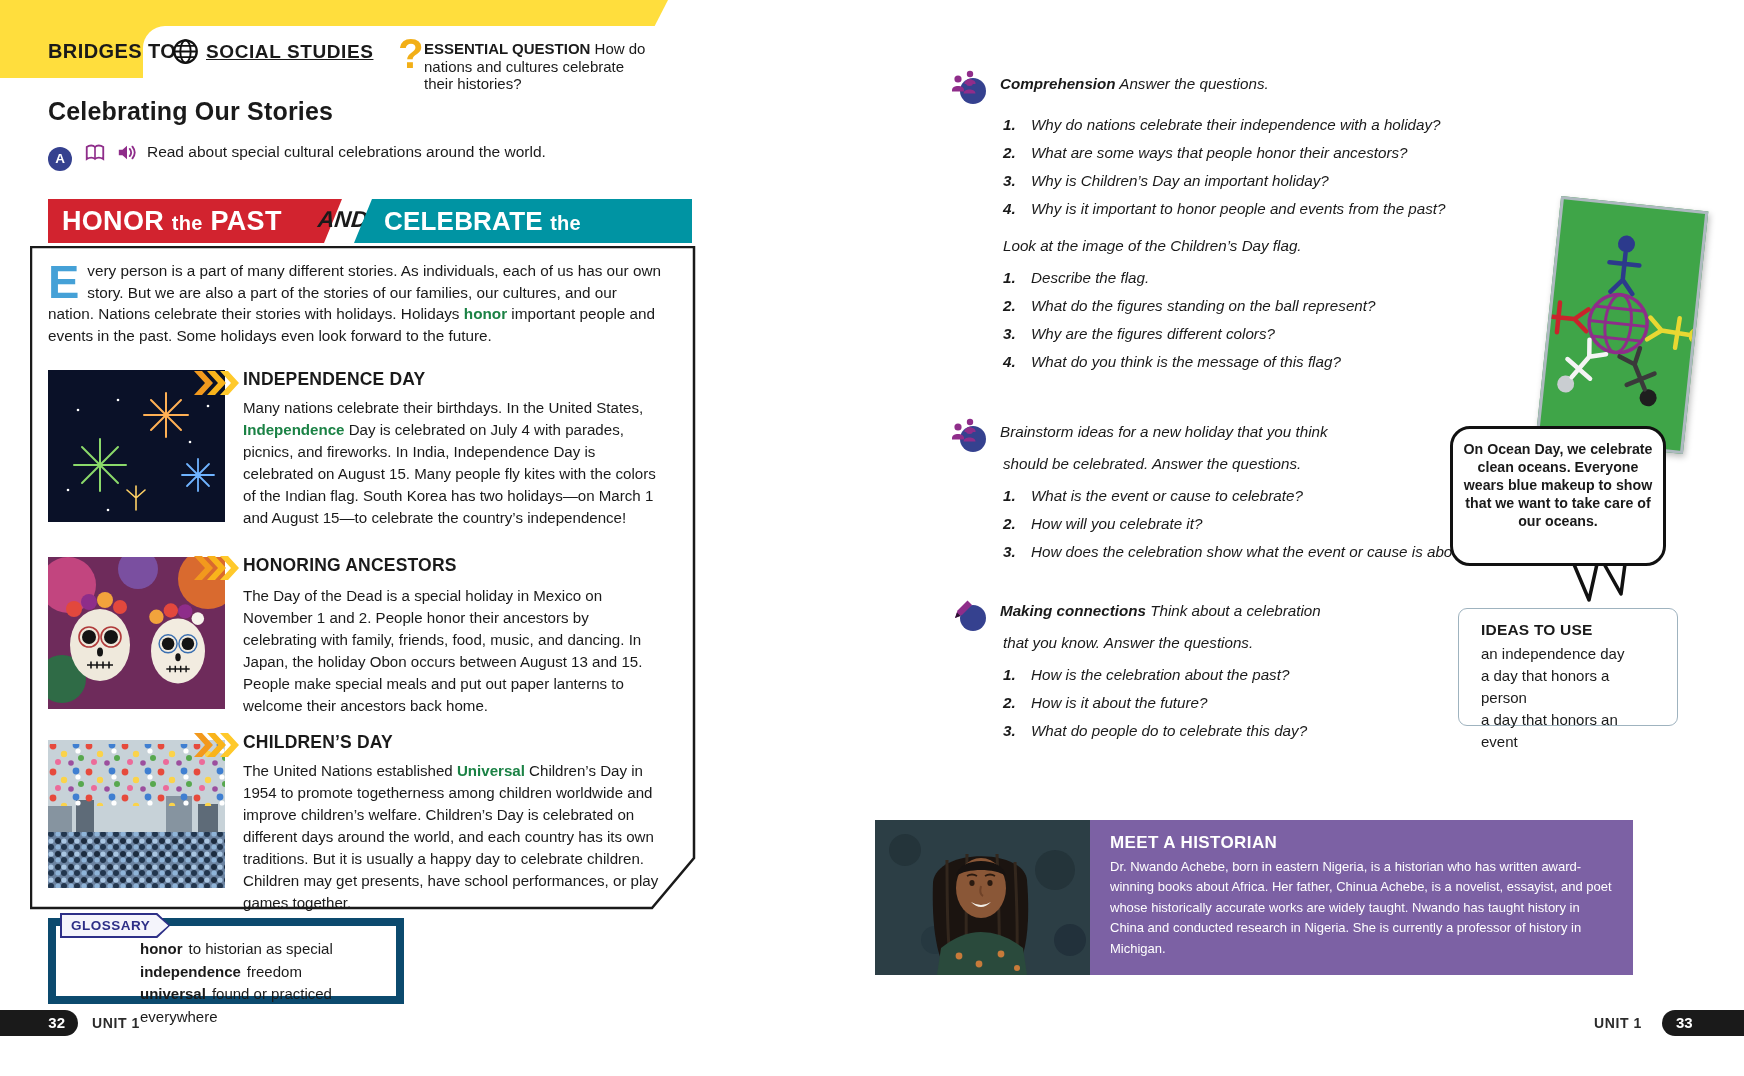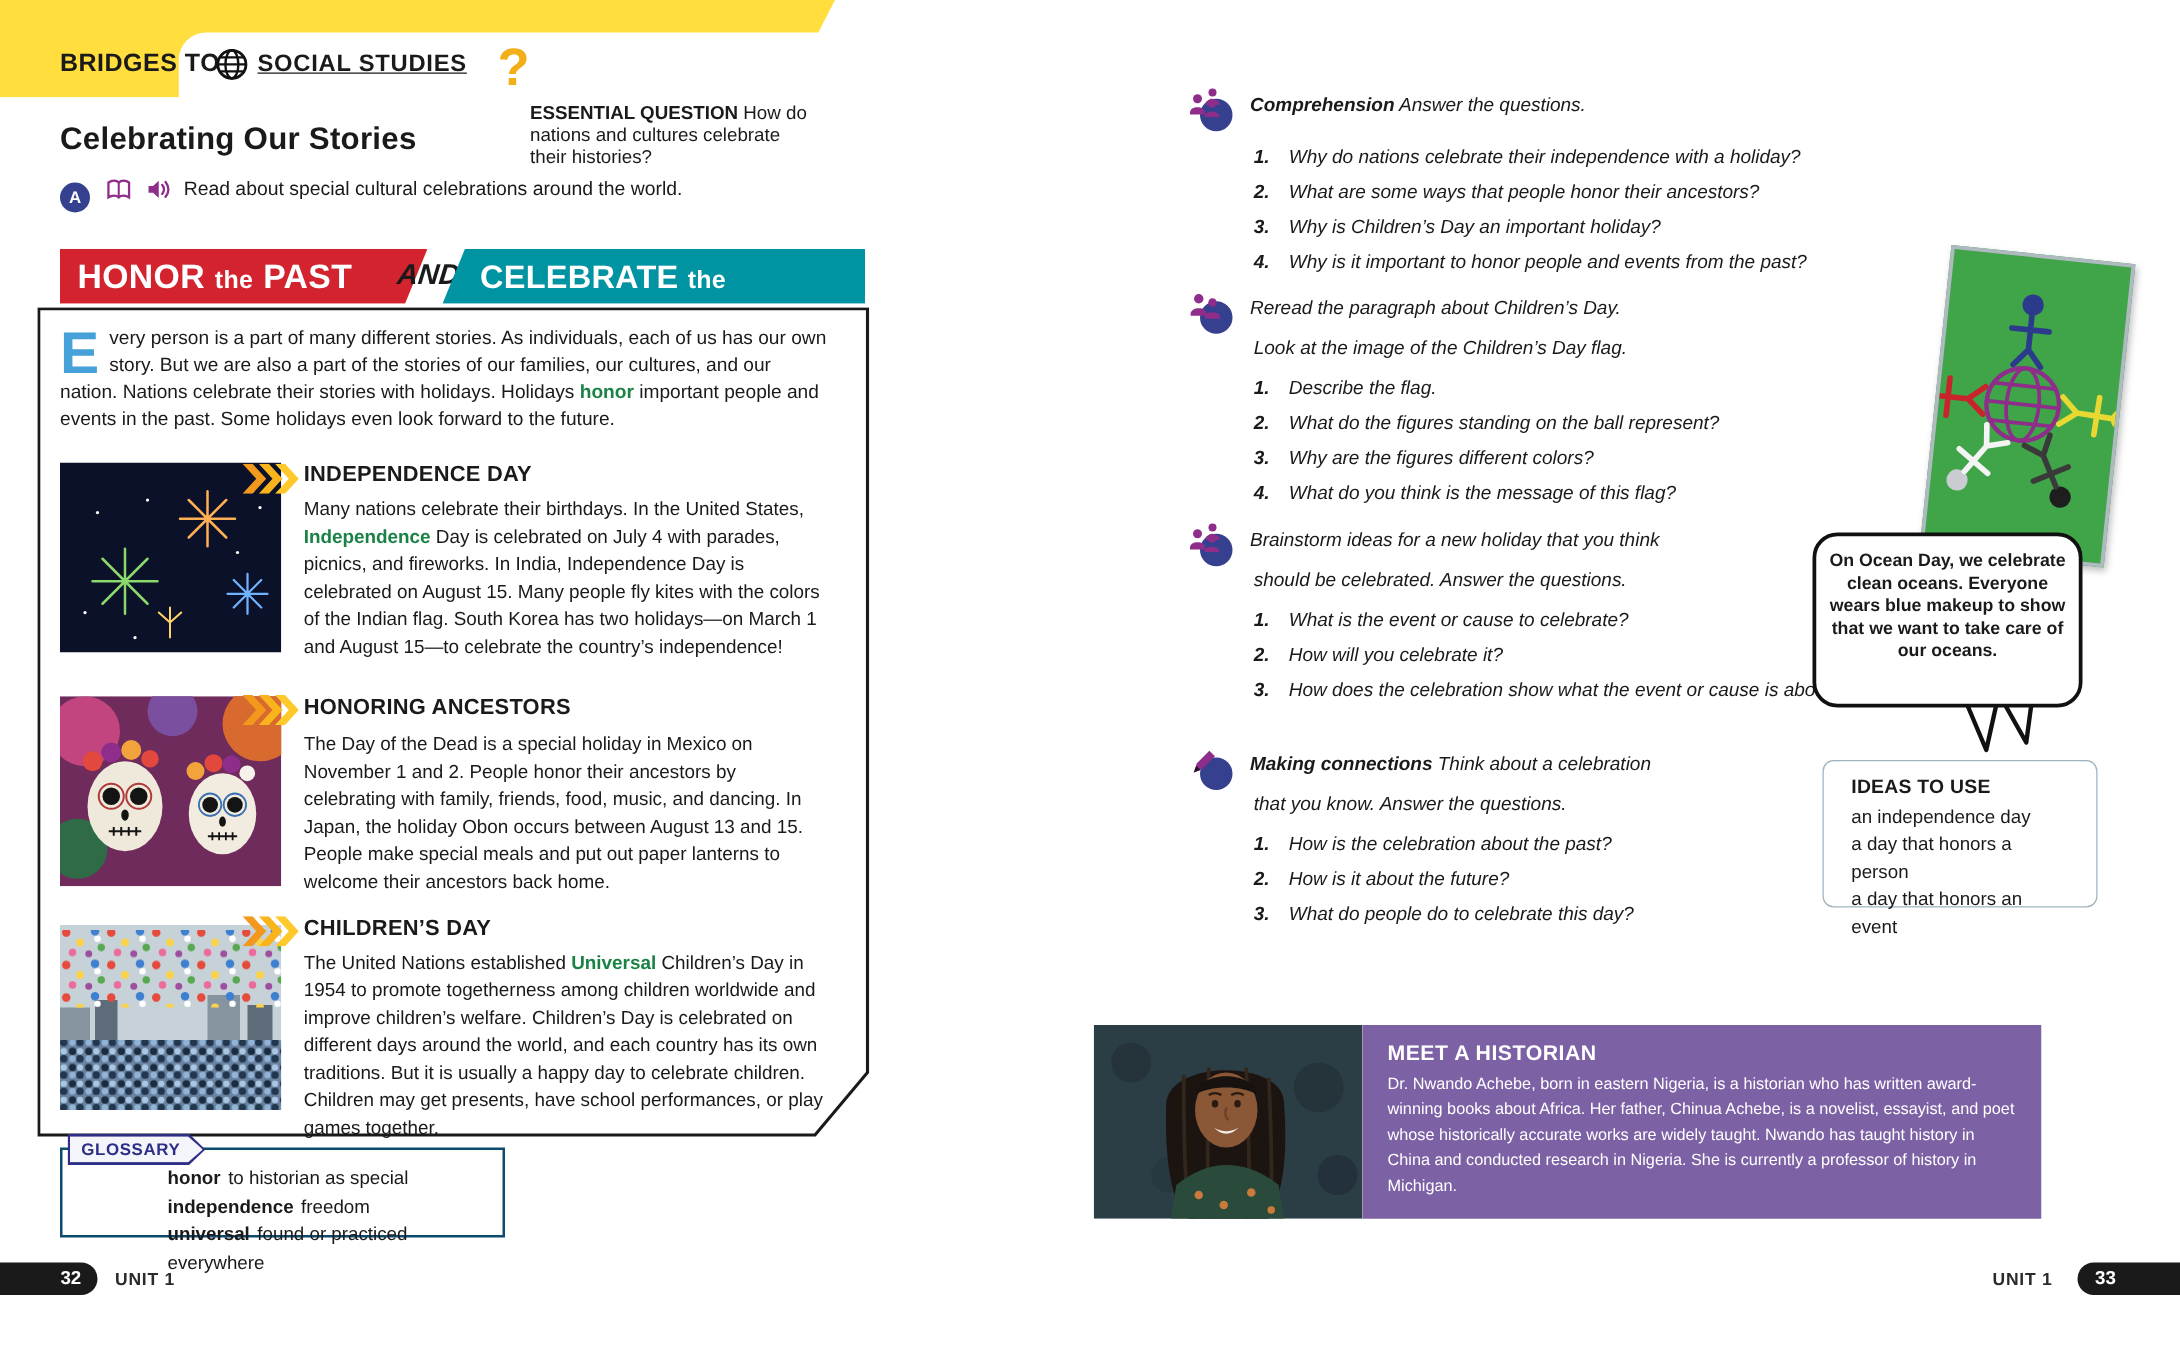--- a/index.html
+++ b/index.html
@@ -9,21 +9,21 @@
 
   
   .yellow-band { left:0; top:0; width:668px; height:78px; background:#FFDE3D;
     clip-path:polygon(0 0,100% 0,calc(100% - 40px) 100%,0 100%); }
   .white-notch { left:143px; top:26px; width:540px; height:54px; background:#fff;
     border-radius:22px 0 0 0; }
   .bridges { left:48px; top:40px; font-size:20px; font-weight:800; letter-spacing:.4px; }
   .subject { left:206px; top:41px; font-size:19px; font-weight:800; letter-spacing:.6px;text-decoration:underline; }
   .globe-ic { left:172px; top:38px; }
   .qmark { left:398px; top:30px; font-size:42px; font-weight:800; color:#F2AF17; }
-  .eq { left:424px; top:40px; width:228px; font-size:15px; line-height:17.5px;margin-top:42px; }
+  .eq { left:424px; top:40px; width:228px; font-size:15px; line-height:17.5px; }
   .eq b { font-weight:800; }
 
   .page-title { left:48px; top:97px; font-size:25px; font-weight:800; letter-spacing:.2px; }
 
   .a-line { left:48px; top:139px; font-size:15.5px; line-height:26px; }
   .letter-circle { display:inline-block; width:24px; height:24px; border-radius:50%;
     background:#35418F; color:#fff; font-weight:800; font-size:13.5px; line-height:24px;
     text-align:center; vertical-align:-6px; margin-right:8px; }
   .inline-ic { display:inline-block; vertical-align:-5px; margin-right:6px; }
 
@@ -43,21 +43,21 @@
   .intro { left:48px; top:260px; width:614px; font-size:15.3px; line-height:21.5px; }
   .dropcap { float:left; font-size:47px; line-height:39px; font-weight:800; color:#45A1D7;
     margin:2px 8px 0 0; }
   .greenword { color:#1B8245; font-weight:700; }
 
   .sec-img { width:177px; height:152px; display:block; }
   .sec-head { font-size:17.5px; font-weight:800; letter-spacing:.2px; }
   .sec-para { width:421px; font-size:15.1px; line-height:22px; }
 
   
-  .gloss-box { left:48px; top:918px; width:356px; height:72px; border:2px solid #0c4a6e; background:#fff; }
+  .gloss-box { left:48px; top:918px; width:356px; height:86px; border:8px solid #0c4a6e; background:#fff; }
   .gloss-tag-outer { position:absolute; left:4px; top:-13px; background:#2D2F87; padding:2px;
     clip-path:polygon(0 0,calc(100% - 13px) 0,100% 50%,calc(100% - 13px) 100%,0 100%); }
   .gloss-tag-inner { background:#F4F4FB; color:#2D2F87; font-weight:800; font-size:13.5px;
     letter-spacing:.5px; padding:3px 18px 3px 9px;
     clip-path:polygon(0 0,calc(100% - 12px) 0,100% 50%,calc(100% - 12px) 100%,0 100%); }
   .gloss-entries { position:absolute; left:84px; top:12px; font-size:15px; line-height:22.5px; }
   .gloss-entries b { margin-right:6px; }
 
   
   .pill { top:1010px; height:26px; background:#1A1A1A; color:#fff; font-weight:800;
@@ -300,30 +300,20 @@
   <div class="act-h2"></div>
   <ol class="qlist">
     <li>Why do nations celebrate their independence with a holiday?</li>
     <li>What are some ways that people honor their ancestors?</li>
     <li>Why is Children’s Day an important holiday?</li>
     <li>Why is it important to honor people and events from the past?</li>
   </ol>
 </div>
 
 <div class="act" style="top:234px">
-  <div class="act-h">
-    <span class="letter-circle">C</span><span class="inline-ic"><svg width="26" height="22" viewBox="0 0 26 22">
-          <g fill="#8F2D8A">
-            <circle cx="8" cy="5" r="3.8"></circle>
-            <path d="M1.5,17 C1.5,11 14.5,11 14.5,17 V18.5 H1.5 Z"></path>
-            <circle cx="19" cy="8" r="3.4"></circle>
-            <path d="M13,19.5 C13,14.5 25,14.5 25,19.5 V21 H13 Z"></path>
-          </g>
-        </svg></span><b></b><span>Reread the paragraph about Children’s Day.</span>
-  </div>
   <div class="act-h2">Look at the image of the Children’s Day flag.</div>
   <ol class="qlist">
     <li>Describe the flag.</li>
     <li>What do the figures standing on the ball represent?</li>
     <li>Why are the figures different colors?</li>
     <li>What do you think is the message of this flag?</li>
   </ol>
 </div>
 
 <div class="act" style="top:418px">

